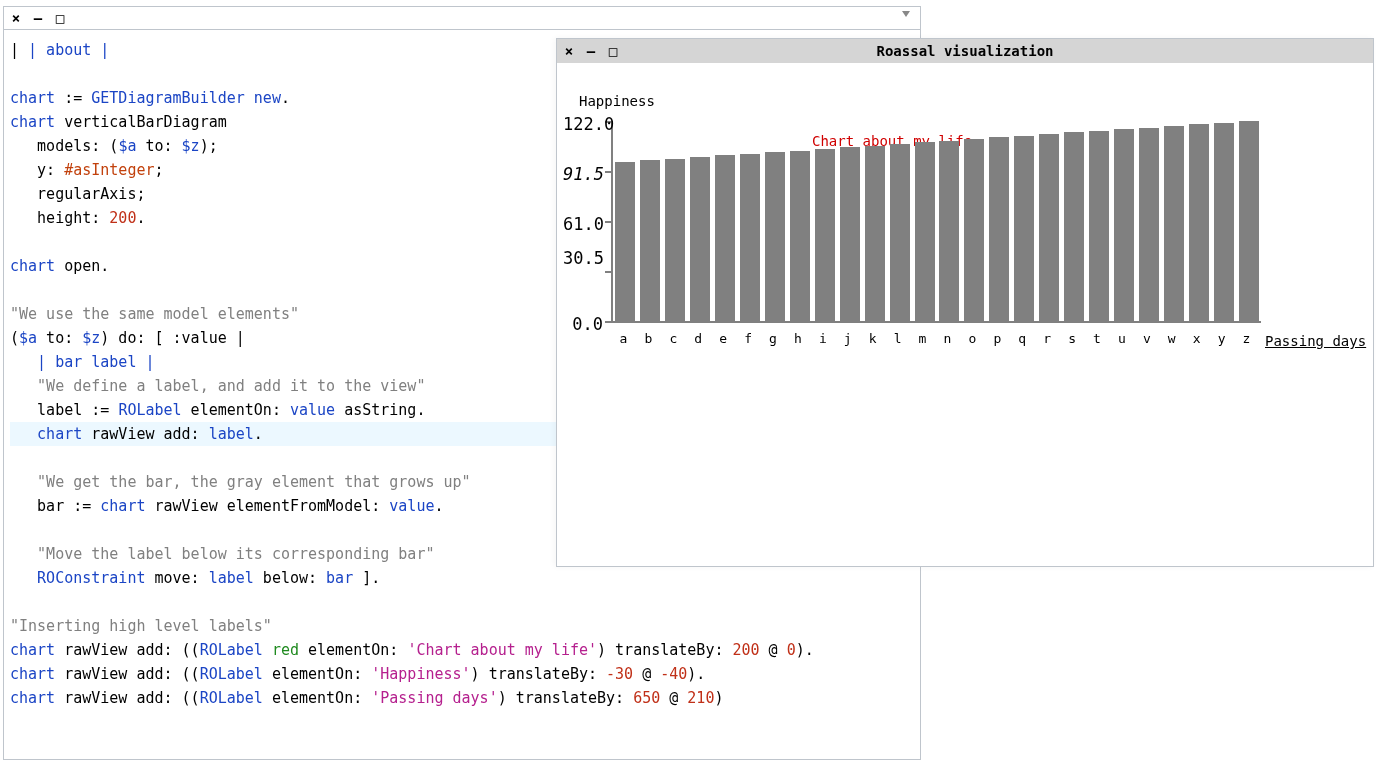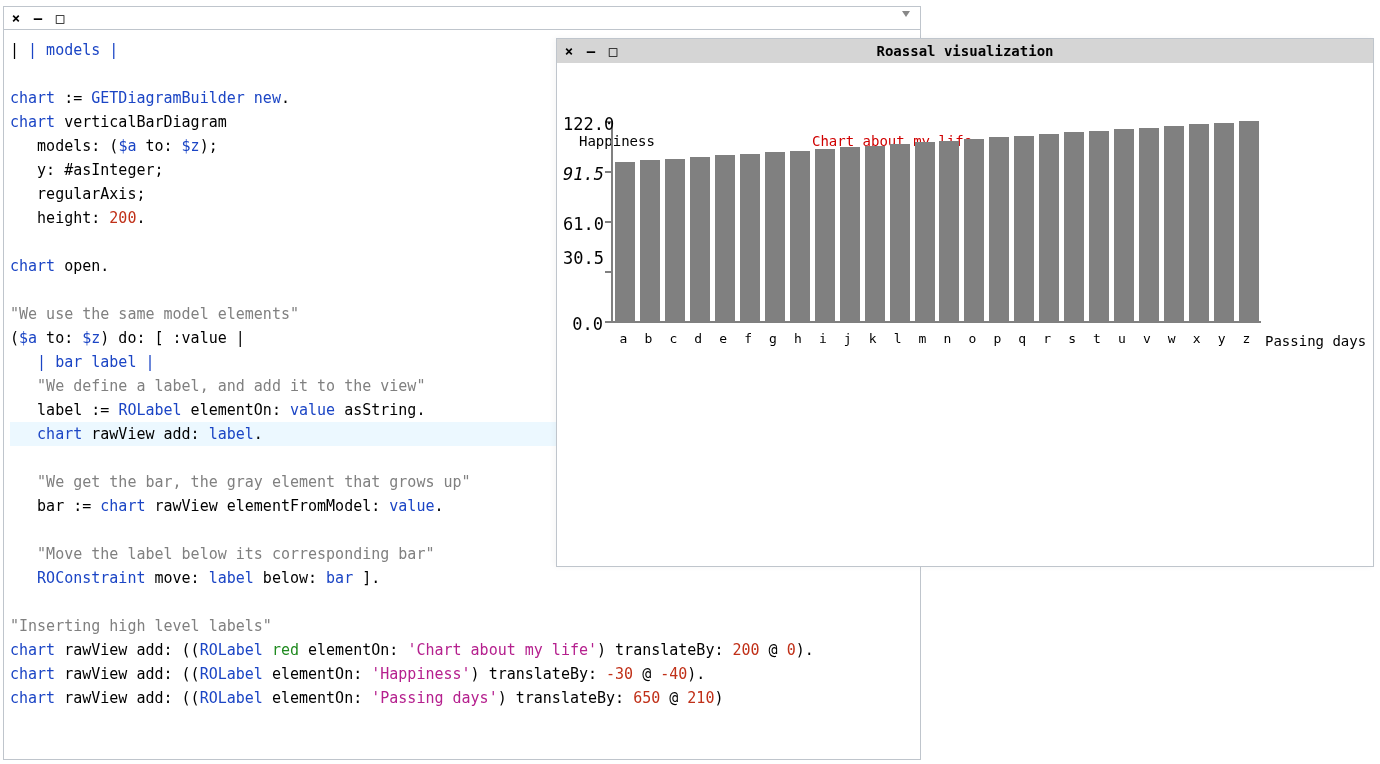--- a/index.html
+++ b/index.html
@@ -68,21 +68,21 @@
     line-height: 24px;
     white-space: pre;
   }
   .hl-line {
     background: #ecf8ff;
     display: block;
   }
 
   
   .kw   { color: #1b45c5; }   
-  .sym  { color: #000000; }   
+  .sym  { color: #c2410c; }   
   .cm   { color: #808080; }   
   .str  { color: #b5208e; }   
   .num  { color: #c03018; }   
   .green{ color: #1f8a1f; }   
   .plain{ color: #000; }
 
   
   .viz {
     position: absolute;
     left: 556px;
@@ -127,32 +127,32 @@
     position: relative;
     width: 100%;
     height: calc(100% - 24px);
   }
 
   .ylabel {
     position: absolute;
     left: 22px;
     top: 30px;
     font-size: 14px;
-    margin-top: 40px;
   }
   .chart-title-red {
     position: absolute;
     color: #d00000;
     font-size: 14px;
     left: 255px;
     top: 70px;
   }
   .xlabel {
     position: absolute;
     font-size: 14px;
+    text-decoration: underline;
   }
 
   .plot {
     position: absolute;
     left: 54px;
     top: 58px;
   }
   .axis-y {
     position: absolute;
     left: 0;
@@ -211,21 +211,21 @@
 <div class="workspace">
   <div class="ws-titlebar">
     <div class="sysbtns">
       <span>×</span>
       <span>–</span>
       <span>□</span>
     </div>
     <div class="menu-caret"></div>
   </div>
 
-  <div class="ws-body"><span class="plain">| </span><span class="kw">| models |</span>
+  <div class="ws-body"><span class="plain">| </span><span class="kw">| about |</span>
 
 <span class="kw">chart</span><span class="plain"> := </span><span class="kw">GETDiagramBuilder new</span><span class="plain">.</span>
 <span class="kw">chart</span><span class="plain"> verticalBarDiagram</span>
 <span class="plain">   models: (</span><span class="kw">$a</span><span class="plain"> to: </span><span class="kw">$z</span><span class="plain">);</span>
 <span class="plain">   y: </span><span class="sym">#asInteger</span><span class="plain">;</span>
 <span class="plain">   regularAxis;</span>
 <span class="plain">   height: </span><span class="num">200</span><span class="plain">.</span>
 
 <span class="kw">chart</span><span class="plain"> open.</span>
 

